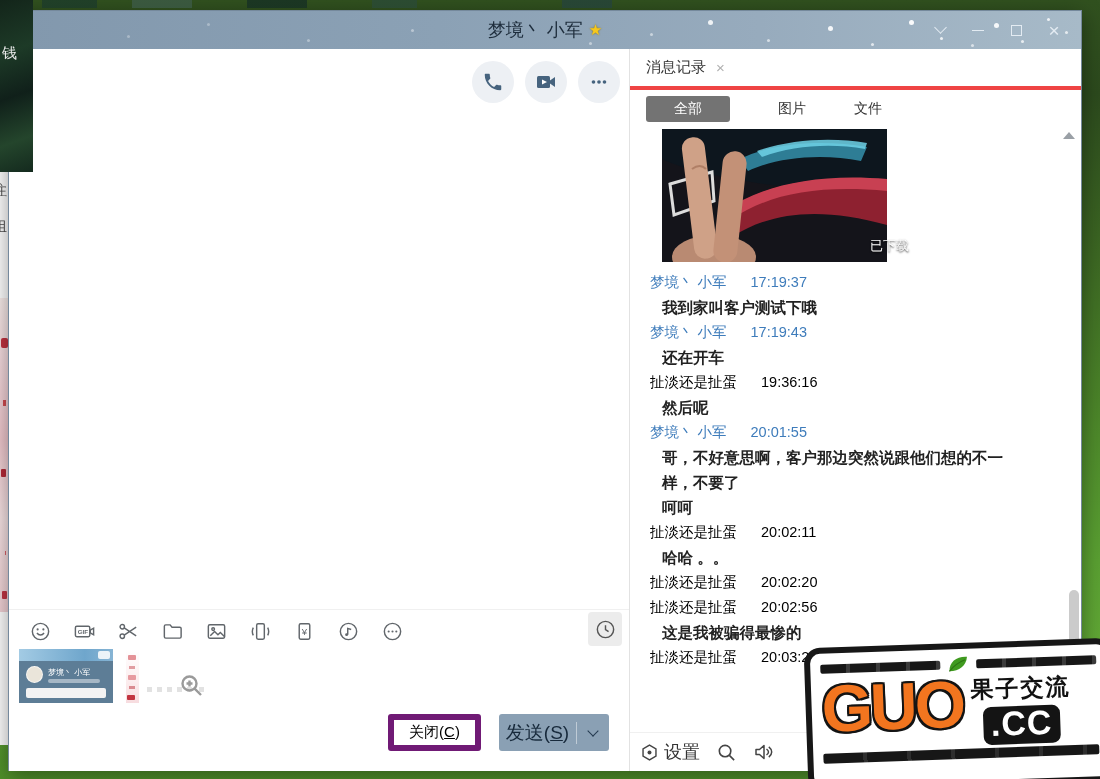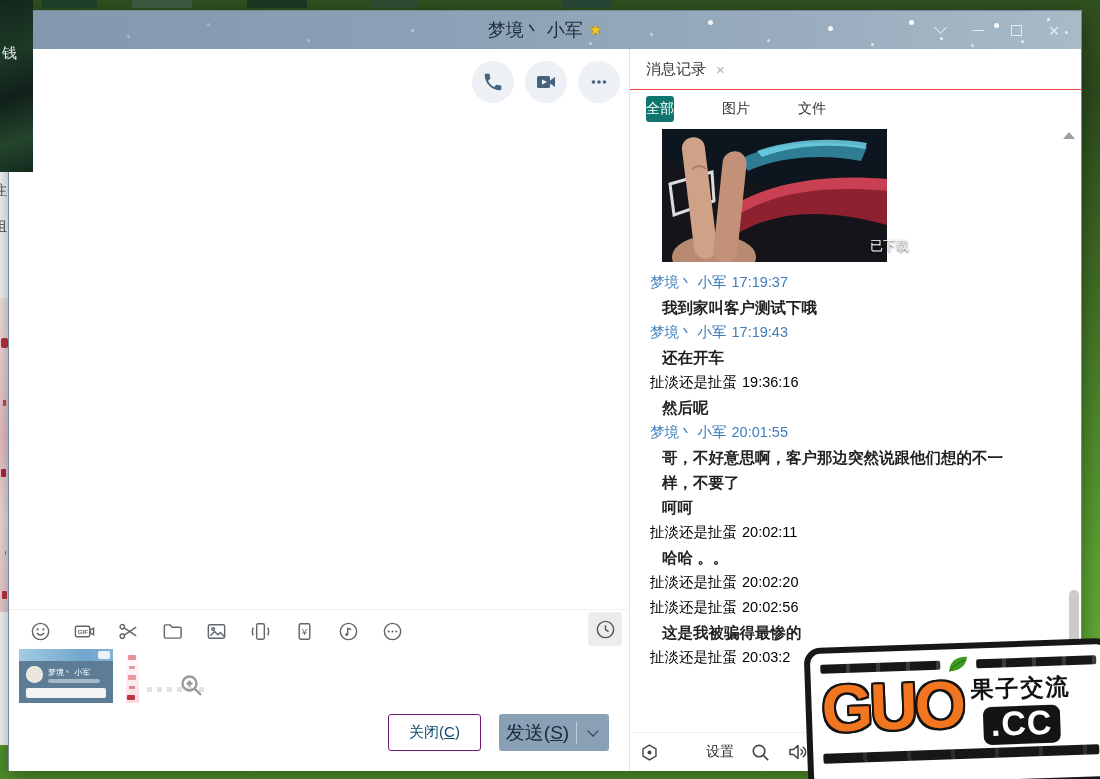--- a/index.html
+++ b/index.html
@@ -77,53 +77,53 @@
   #attach-strip { position:absolute; left:107px; top:2px; width:13px; height:54px;
     background:linear-gradient(180deg,#ffffff 0%,#fceff0 55%,#f7dcdf 100%); cursor:pointer; }
   #attach-strip::before { content:""; position:absolute; left:2px; top:6px; width:8px; height:5px; background:rgba(205,60,70,.55); border-radius:1px;
     box-shadow:0 10px 0 -1px rgba(190,50,60,.45),0 20px 0 rgba(210,70,80,.5),0 30px 0 -1px rgba(185,45,55,.5),-1px 40px 0 #c23440; }
   #attach-minis { position:absolute; left:128px; top:40px; width:5px; height:5px; background:#cfcfcf; opacity:.6;
     box-shadow:10px 0 #cfcfcf,20px 0 #cfcfcf,30px 0 #cfcfcf,40px 0 #cfcfcf,52px 0 #cfcfcf; }
   #attach-zoom { position:absolute; left:160px; top:26px; width:26px; height:26px; cursor:pointer; }
 
   
   #btn-row { position:absolute; right:20px; bottom:20px; display:flex; gap:18px; }
-  #close-btn { width:93px; height:37px; background:#fff; border:1px solid #701a75; border-radius:3px;
-    font-size:15px; color:#0c4a6e; display:flex; align-items:center; justify-content:center; cursor:pointer; }
+  #close-btn { width:93px; height:37px; background:#fff; border:6px solid #701a75; border-radius:3px;
+    font-size:15px; color:#000000; display:flex; align-items:center; justify-content:center; cursor:pointer; }
   #send-btn { width:110px; height:37px; background:#8aa0b4; border-radius:3px; display:flex; align-items:center; cursor:pointer; }
   #send-label { flex:1; text-align:center; font-size:19px; color:#17293b; }
   .key-u { text-decoration:underline; }
   #send-divider { width:1px; height:22px; background:rgba(255,255,255,.45); }
   #send-caret-zone { width:32px; display:flex; align-items:center; justify-content:center; }
   .send-caret { width:8px; height:8px; border-right:1.8px solid #243a50; border-bottom:1.8px solid #243a50; transform:rotate(45deg); margin-top:-4px; }
 
   
-  #hist-header { height:41px; border-bottom:1px solid #ef4444; display:flex; align-items:center; padding-left:16px; }
+  #hist-header { height:41px; border-bottom:4px solid #ef4444; display:flex; align-items:center; padding-left:16px; }
   #hist-tab-label { font-size:15px; color:#333; }
   #hist-tab-close { margin-left:10px; color:#b0b0b0; font-size:15px; cursor:pointer; }
   #hist-filters { height:37px; display:flex; align-items:center; padding-left:16px; gap:48px; }
-  .filter-pill { background:#0f766e; color:#fff; font-size:14px; padding:4px 0; border-radius:3px; cursor:pointer; }
+  .filter-pill { background:#737373; color:#fff; font-size:14px; padding:4px 28px; border-radius:3px; cursor:pointer; }
   .filter-item { font-size:14px; color:#333; cursor:pointer; }
   #hist-list { position:absolute; left:0; right:0; top:78px; bottom:39px; overflow:hidden; padding-left:20px; }
   #video-thumb { position:relative; margin:2px 0 0 12px; width:255px; height:133px; cursor:pointer; }
   #video-badge { position:absolute; right:8px; bottom:7px; color:#fff; font-size:13px; text-shadow:0 1px 2px rgba(0,0,0,.8); }
   .msg { }
   .msg:first-of-type { margin-top:8px; }
   .msg-head { font-size:14.5px; line-height:25px; }
   .msg-head.blue { color:#3e7cbb; }
   .msg-head.green { color:#000000; }
-  .msg-time { margin-left:5px; }
+  .msg-time { margin-left:24px; }
   .msg-text { font-size:15.5px; line-height:25px; color:#222; padding-left:12px; max-width:358px;font-weight:bold; }
   #scroll-up-arrow { position:absolute; right:6px; top:5px; width:0; height:0;
     border-left:6px solid transparent; border-right:6px solid transparent; border-bottom:7px solid #9aa0a6; cursor:pointer; }
   #scroll-thumb { position:absolute; right:2px; top:463px; width:10px; height:72px; background:#cbcbcb; border-radius:5px; cursor:pointer; }
   #hist-footer { position:absolute; left:0; right:0; bottom:0; height:39px; background:#fff; border-top:1px solid #f0f0f0;
     display:flex; align-items:center; padding-left:10px; gap:16px; }
   .footer-group { display:flex; align-items:center; gap:5px; cursor:pointer; }
-  #settings-label { font-size:14px; color:#333;margin-left:42px; }
+  #settings-label { font-size:18px; color:#333; }
 
   
   #watermark { position:absolute; right:-14px; bottom:-8px; width:308px; height:144px; background:#fff;
     border:6px solid #171717; border-radius:16px; transform:rotate(-2deg); z-index:50; padding:7px 10px 5px; }
   .wm-row1 { display:flex; align-items:center; gap:6px; height:16px; }
   .wm-bar { flex:1; height:9px; background:#171717; border-radius:2px; }
   .wm-bar.jag { background:repeating-linear-gradient(90deg,#171717 0 26px,#3a3a3a 26px 30px); }
   .wm-row2 { display:flex; align-items:flex-start; gap:8px; margin-top:1px; }
   #wm-word { font-size:66px; font-weight:bold; color:#f2751f; letter-spacing:-3px; line-height:.95;
     text-shadow:-2px 0 #141414,2px 0 #141414,0 -2px #141414,0 2px #141414,-2px -2px #141414,2px 2px #141414,-2px 2px #141414,2px -2px #141414; }

